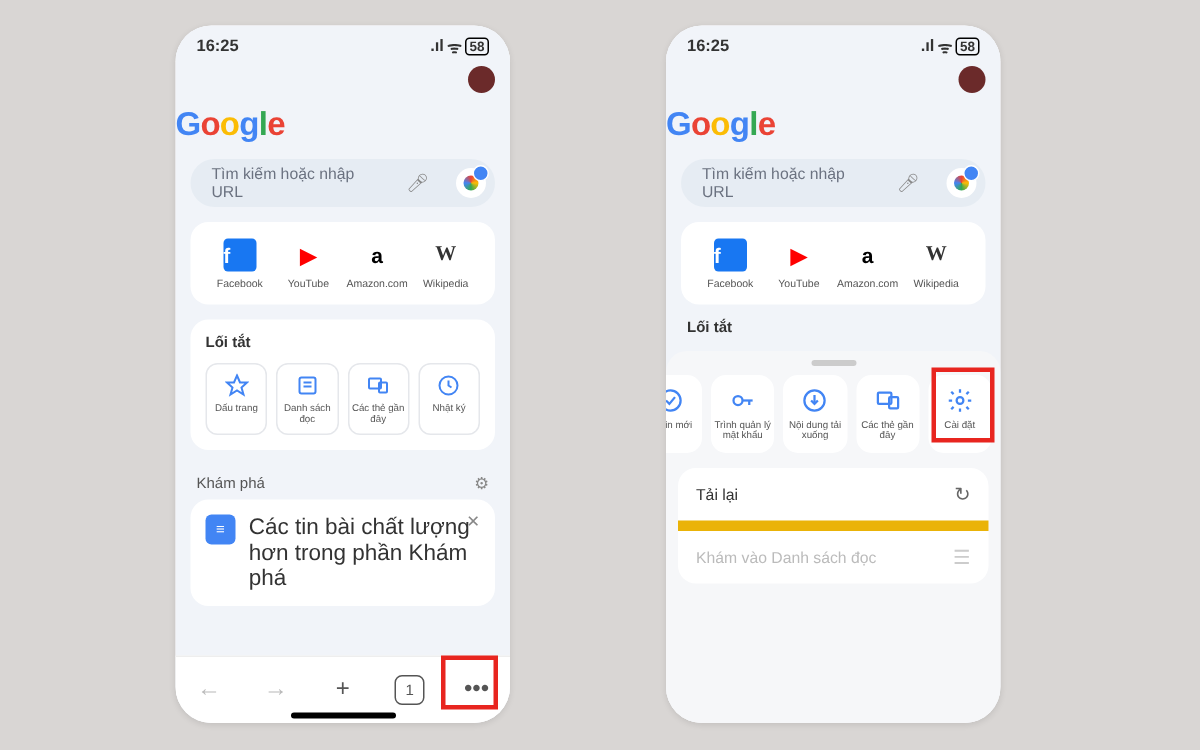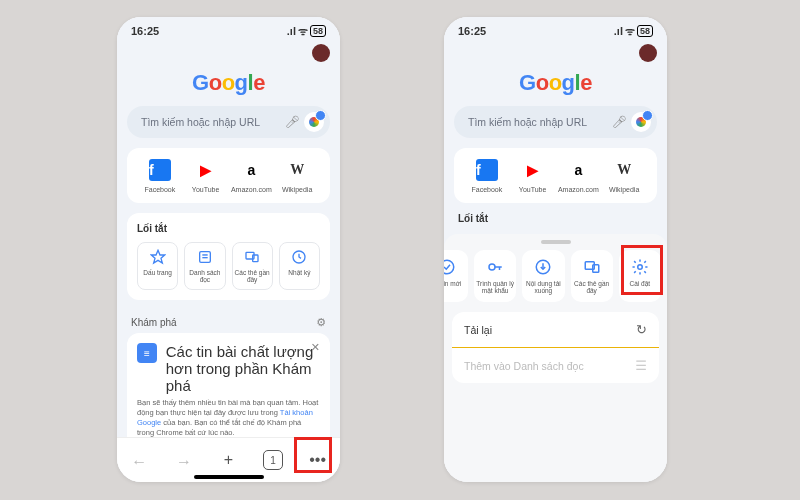--- a/index.html
+++ b/index.html
@@ -4,23 +4,23 @@
 <style>
 body{margin:0;background:#d9d6d4;font-family:-apple-system,Helvetica,Arial,sans-serif;font-size:10px;color:#333}
 .stage{width:744px;height:500px;position:relative}
 .phone{position:absolute;width:223px;height:465px;background:#fff;border-radius:24px;overflow:hidden;box-shadow:0 1px 4px rgba(0,0,0,.1)}
 .phone.left{left:117px;top:17px}
 .phone.right{left:444px;top:17px}
 .statusbar{display:flex;justify-content:space-between;align-items:center;padding:6px 14px 2px;font-weight:600;font-size:11px;background:#f1f4f9}
 .st-right{display:flex;gap:2px;align-items:center}
 .surface{background:#f1f4f9;height:100%}
 .avatar{width:18px;height:18px;border-radius:50%;background:#6b2a2a;margin-left:auto;margin-right:10px;margin-top:4px}
-.logo{text-align:center;margin:8px 0 10px;font-size:22px;font-weight:600;letter-spacing:-.5px}
+.logo{text-align:left;margin:8px 0 10px;font-size:22px;font-weight:600;letter-spacing:-.5px}
 .logo span:nth-child(1){color:#4285f4}.logo span:nth-child(2){color:#ea4335}.logo span:nth-child(3){color:#fbbc05}.logo span:nth-child(4){color:#4285f4}.logo span:nth-child(5){color:#34a853}.logo span:nth-child(6){color:#ea4335}
-.search{margin:0 10px;background:#e6ecf3;border-radius:18px;height:32px;display:flex;align-items:center;padding:0 6px 0 14px;gap:4px}
+.search{margin:0 10px;background:#e6ecf3;border-radius:18px;height:32px;display:flex;align-items:center;padding:0 6px 0 14px;gap:18px}
 .search-ph{color:#6b7280;flex:1;font-size:10.5px}
 .mic{color:#888;font-size:12px}
 .lens{width:20px;height:20px;background:#fff;border-radius:50%;display:flex;align-items:center;justify-content:center;position:relative}
 .lens .dot{width:10px;height:10px;border-radius:50%;background:conic-gradient(#ea4335,#fbbc05,#34a853,#4285f4,#ea4335)}
 .lens .badge{position:absolute;top:-2px;right:-2px;width:9px;height:9px;background:#4285f4;border-radius:50%;border:1px solid #fff}
 .card{background:#fff;margin:10px;border-radius:12px;padding:10px}
 .sites{display:flex;justify-content:space-around}
 .site{display:flex;flex-direction:column;align-items:center;gap:4px;width:44px}
 .site .ico{width:24px;height:24px;display:flex;align-items:center;justify-content:center;font-weight:700;font-size:14px}
 .site .lbl{font-size:7px;color:#555;text-align:center}
@@ -49,21 +49,21 @@
 .hl{position:absolute;border:3px solid #e8251f;box-sizing:border-box}
 
 .sheet{position:absolute;left:0;right:0;bottom:0;background:#f6f7f9;border-top-left-radius:14px;border-top-right-radius:14px;padding-top:6px;height:242px}
 .grab{width:30px;height:4px;background:#ccc;border-radius:2px;margin:0 auto 6px}
 .actions{display:flex;gap:6px;padding:0 6px;margin-bottom:10px}
 .act{flex:1;background:#fff;border-radius:10px;padding:8px 2px;display:flex;flex-direction:column;align-items:center;gap:4px;min-width:0}
 .act svg{width:18px;height:18px;stroke:#4285f4;fill:none;stroke-width:2}
 .act .al{font-size:6.5px;color:#555;text-align:center;line-height:1.1}
 .act.first{margin-left:-24px;flex:0 0 38px}
 .menu{background:#fff;margin:0 8px;border-radius:12px}
-.mi{display:flex;justify-content:space-between;align-items:center;padding:10px 12px;font-size:10.5px;border-bottom:1px solid #eab308}
+.mi{display:flex;justify-content:space-between;align-items:center;padding:10px 12px;font-size:10.5px;border-bottom:7px solid #eab308}
 .mi:last-child{border-bottom:none}
 .mi.dim{color:#bbb}
 .mi .ic{color:#666;font-size:13px}
 .mi.dim .ic{color:#ccc}
 </style>
 </head>
 <body>
 
 <div class="stage">
 
@@ -143,21 +143,20 @@
       </div>
     </div>
     <div class="discover">
       <span>Khám phá</span>
       <span class="gear">⚙</span>
     </div>
     <div class="disc-card">
       <span class="disc-x">✕</span>
       <span class="disc-icon">≡</span>
       <span class="disc-title">Các tin bài chất lượng hơn trong phần Khám phá</span>
-      <div class="disc-body"><span>Bạn sẽ thấy thêm nhiều tin bài mà bạn quan tâm. Hoạt động bạn thực hiện tại đây được lưu trong </span><a>Tài khoản Google</a><span> của bạn. Bạn có thể tắt chế độ Khám phá trong Chrome bất cứ lúc nào.</span></div>
     </div>
     <div class="toolbar">
       <div class="tb-btn dim">←</div>
       <div class="tb-btn dim">→</div>
       <div class="tb-btn">+</div>
       <div class="tb-btn">
             <div class="tabcount">1</div>
           </div>
       <div class="tb-btn">•••</div>
     </div>
@@ -250,21 +249,21 @@
             </svg>
             <div class="al">Cài đặt</div>
           </div>
     </div>
     <div class="menu">
       <div class="mi">
             <span>Tải lại</span>
             <span class="ic">↻</span>
           </div>
       <div class="mi dim">
-            <span>Thêm vào Danh sách đọc</span>
+            <span>Khám vào Danh sách đọc</span>
             <span class="ic">☰</span>
           </div>
 
     </div>
   </div>
   <div class="hl" style="right:4px;top:228px;width:42px;height:50px"></div>
 </div>
 </div>
 
 </body></html>

